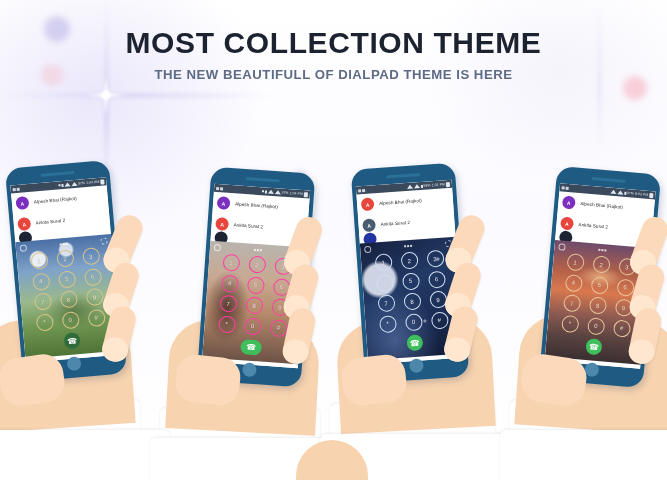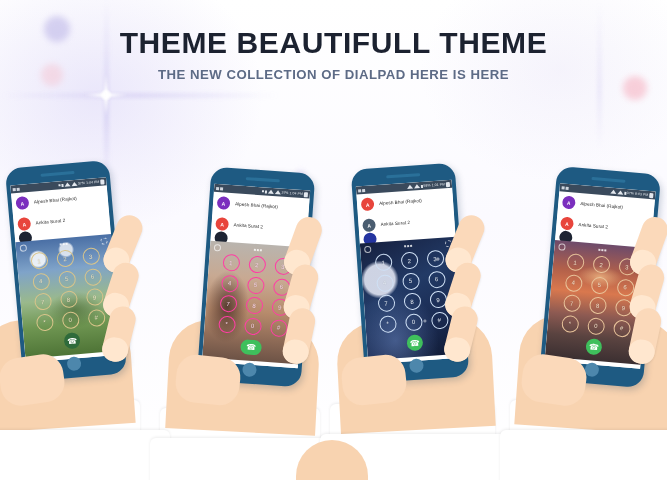--- a/index.html
+++ b/index.html
@@ -241,22 +241,22 @@
 
   <div class="bokeh" style="left:44px;top:16px;width:26px;height:26px;background:#b9b2e6;opacity:.55;"></div>
   <div class="bokeh" style="left:41px;top:64px;width:22px;height:22px;background:#f6c0cd;opacity:.45;"></div>
   <div class="bokeh" style="left:623px;top:76px;width:24px;height:24px;background:#f7b9c7;opacity:.65;"></div>
   <div class="bokeh" style="left:296px;top:171px;width:9px;height:9px;background:#cfc6ef;opacity:.7;"></div>
 
   <div class="sparkle">
     <div class="sparkle-core"></div>
   </div>
 
-  <div class="headline">THEME BEAUTIFULL THEME</div>
-  <div class="subhead">THE NEW COLLECTION OF DIALPAD HERE IS HERE</div>
+  <div class="headline">MOST COLLECTION THEME</div>
+  <div class="subhead">THE NEW BEAUTIFULL OF DIALPAD THEME IS HERE</div>
 
   <div class="hand">
     <div class="sleeve" style="left:-10px;top:400px;width:150px;height:90px;"></div>
     <div class="palm" style="left:-18px;top:318px;width:150px;height:110px;transform:rotate(-4deg);"></div>
   </div>
 
   <div class="hand">
     <div class="sleeve" style="left:160px;top:408px;width:160px;height:85px;"></div>
     <div class="palm" style="left:168px;top:322px;width:150px;height:110px;transform:rotate(3deg);"></div>
   </div>

